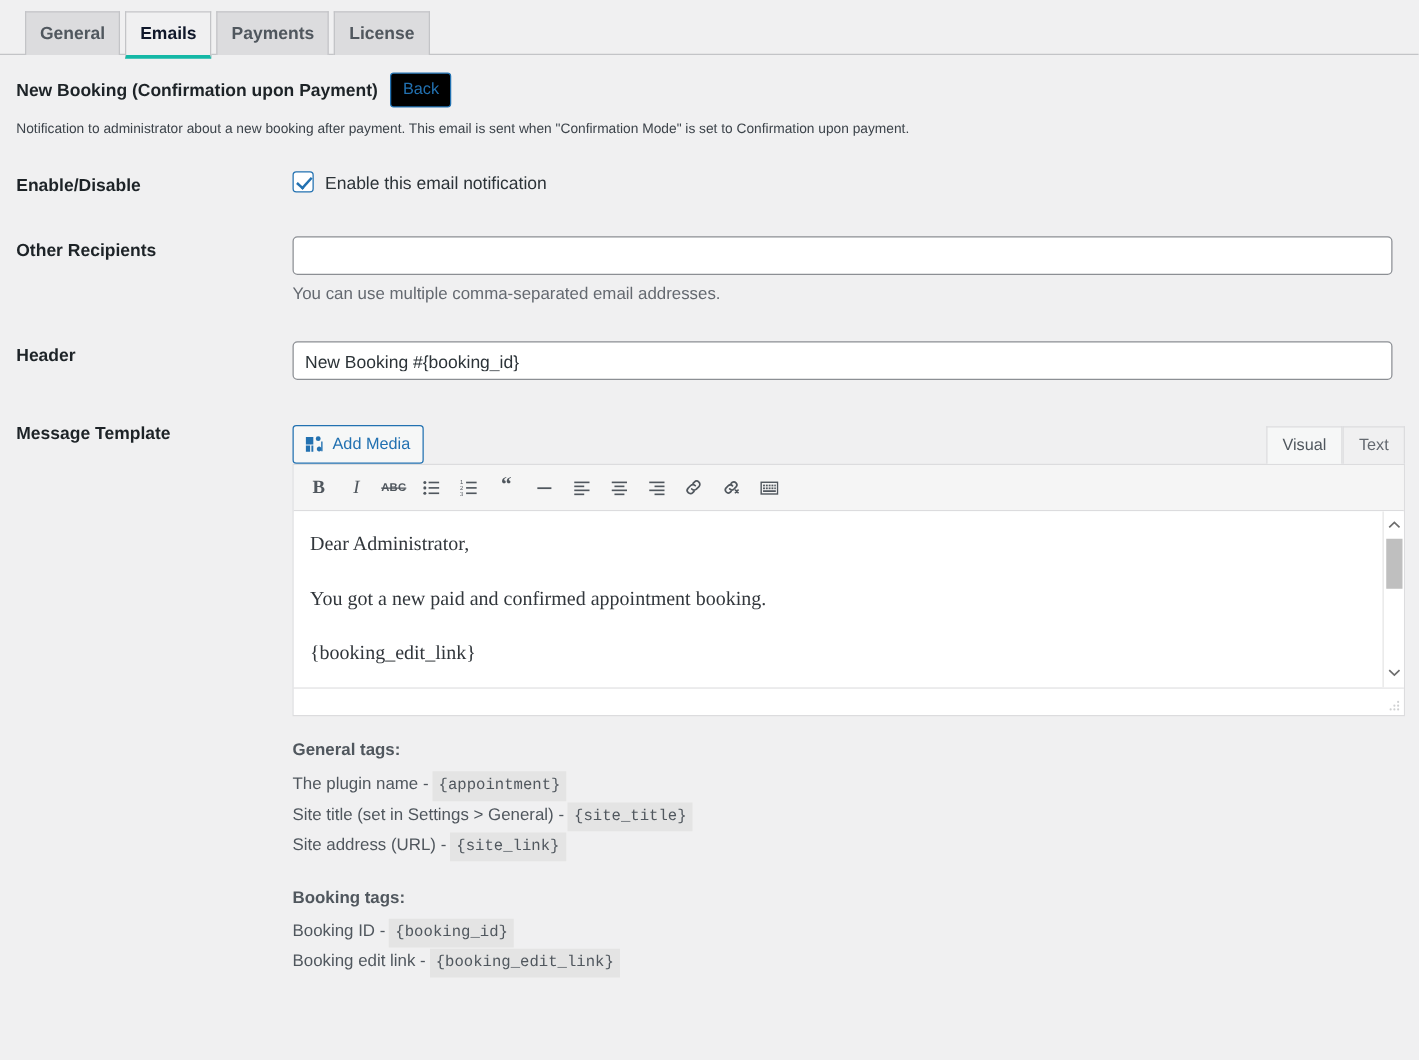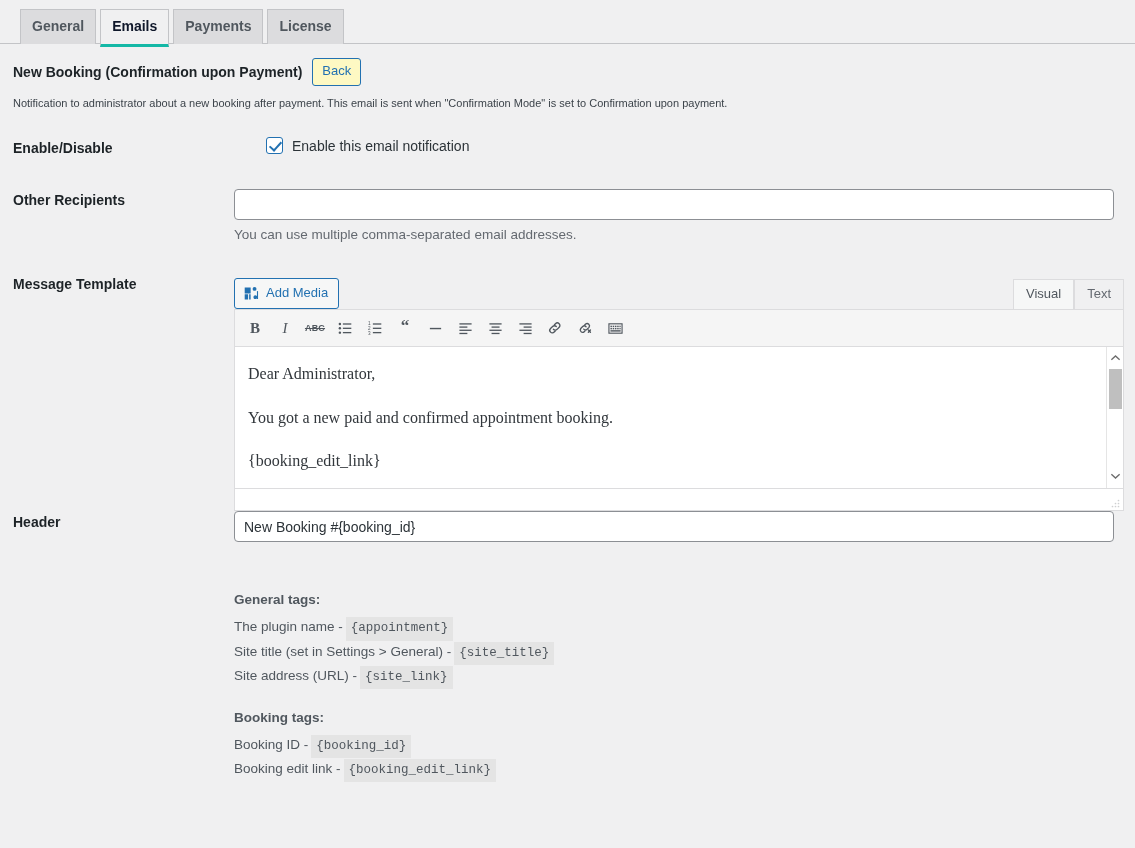--- a/index.html
+++ b/index.html
@@ -55,41 +55,41 @@
     color: #1d2327;
     line-height: 1.3;
     margin: 0;
   }
   .back-button {
     display: inline-block;
     padding: 2px 9px 3px;
     font-size: 13px;
     line-height: 1.6;
     color: #2271b1;
-    background: #fef9c3;
+    background: #000000;
     border: 1px solid #2271b1;
     border-radius: 3px;
     cursor: pointer;
     white-space: nowrap;
   }
   .page-desc {
     padding: 9px 20px 0 13px;
     font-size: 11px;
     color: #3c434a;
     line-height: 1.5;
   }
 
   
   .form-table { padding: 26px 0 0 0; }
   .form-row {
     display: flex;
     align-items: flex-start;
     padding: 0 22px 0 13px;
   }
-  .row-enable  { margin-bottom: 32px; gap: 32px; }
+  .row-enable  { margin-bottom: 32px; }
   .row-recip   { margin-bottom: 28px; }
   .row-subject { margin-bottom: 28px; }
   .row-header  { margin-bottom: 31px; }
 
   .form-label {
     width: 221px;
     flex: 0 0 221px;
     font-size: 14px;
     font-weight: 600;
     color: #1d2327;
@@ -326,20 +326,27 @@
   </div>
 
   <div class="form-row row-recip">
     <div class="form-label">Other Recipients</div>
     <div class="form-field">
       <input class="text-input" type="text" value="" style="">
       <div class="field-hint">You can use multiple comma-separated email addresses.</div>
     </div>
   </div>
 
+
+  <div class="form-row row-header">
+    <div class="form-label">Header</div>
+    <div class="form-field">
+      <input class="text-input" type="text" value="New Booking #{booking_id}" style="">
+    </div>
+  </div>
 
   <div class="form-row row-editor">
     <div class="form-label">Message Template</div>
     <div class="form-field">
       <div class="editor-wrap">
 
         <div class="media-bar">
           <span class="add-media-btn">
             <span class="media-icon">
               <svg width="17" height="17" viewBox="0 0 20 20" fill="#2271b1">
@@ -483,27 +490,20 @@
                 <circle cx="3.5" cy="8.5" r="0.85"></circle>
                   <circle cx="6.5" cy="8.5" r="0.85"></circle>
                   <circle cx="9.5" cy="8.5" r="0.85"></circle>
               </svg>
             </span>
           </div>
         </div>
       </div>
     </div>
   </div>
-
-  <div class="form-row row-header">
-    <div class="form-label">Header</div>
-    <div class="form-field">
-      <input class="text-input" type="text" value="New Booking #{booking_id}" style="">
-    </div>
-  </div>
 </div>
 
 <div class="tags-block">
 
   <div class="tag-group">
     <div class="tag-group-title">General tags:</div>
     <div class="tag-line">
       <span>The plugin name -</span><span class="tag-code">{appointment}</span>
     </div>
     <div class="tag-line">

